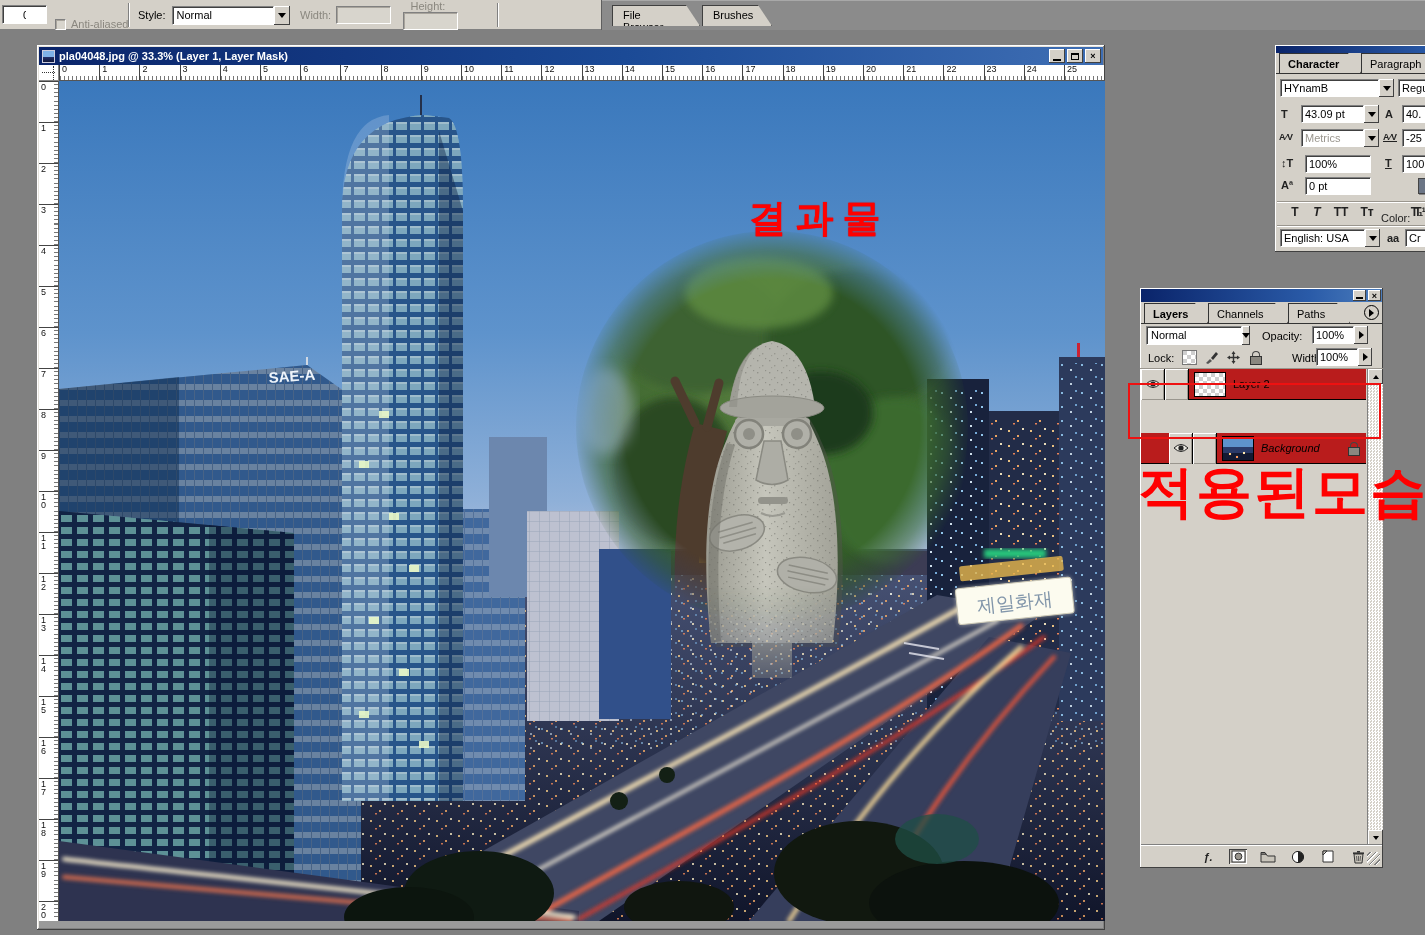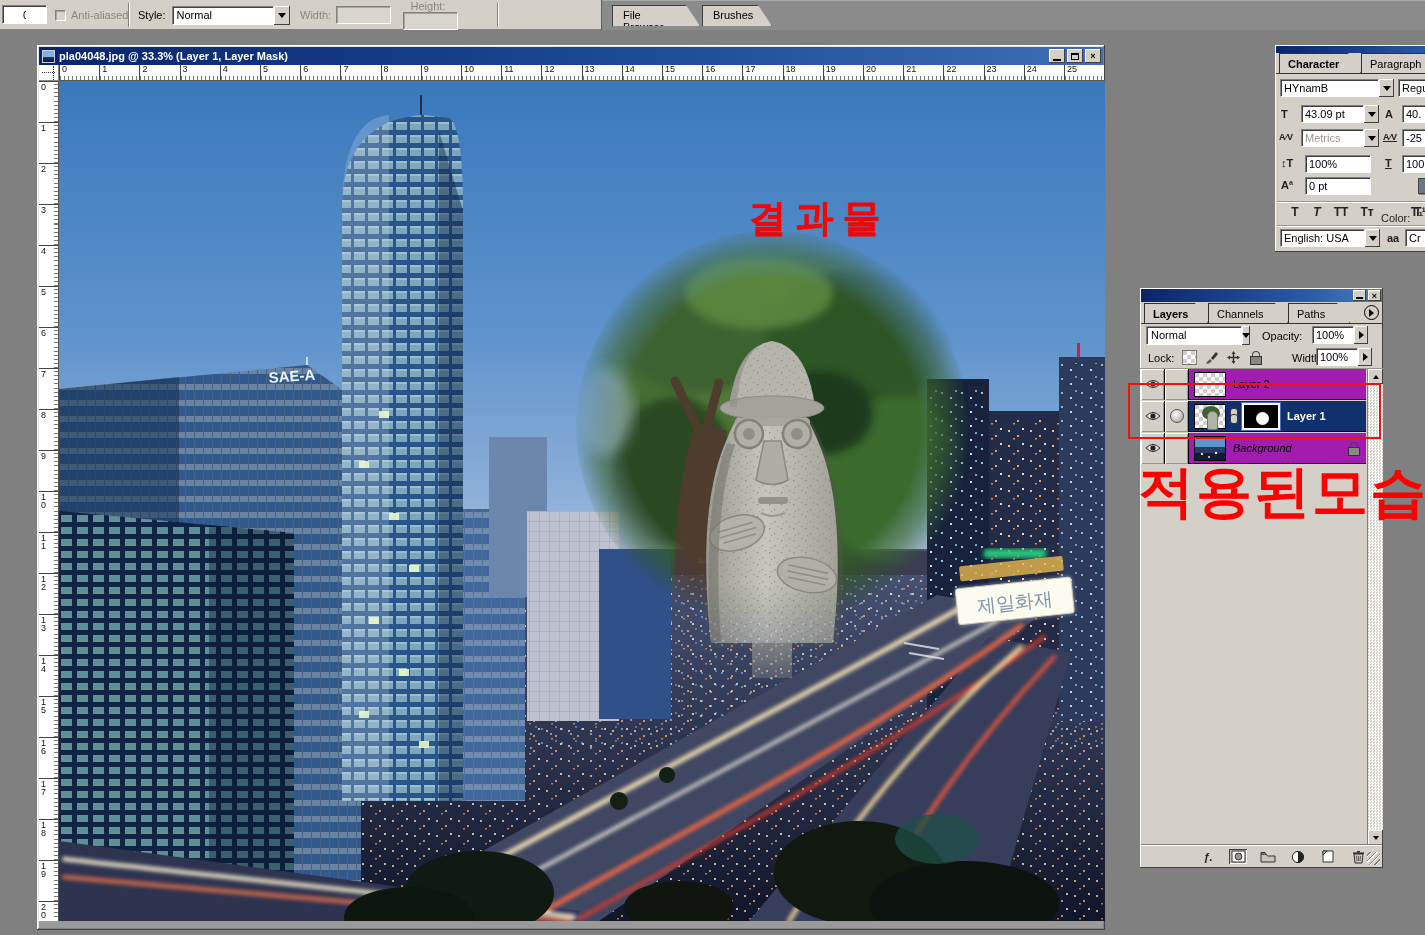--- a/index.html
+++ b/index.html
@@ -72,21 +72,21 @@
   .cp-sep{position:absolute;left:2px;right:2px;height:2px;border-top:1px solid #9a968e;border-bottom:1px solid #fff;}
   .stl-btn{position:absolute;font-size:12px;font-weight:bold;color:#222;width:20px;text-align:center;}
   .color-swatch{position:absolute;width:34px;height:16px;background:#6b7585;border:1px solid #444;box-shadow:1px 1px 0 #888;}
 
   
   .layers-pal{left:1140px;top:288px;width:243px;height:580px;}
   .lp-label{font-size:11px;color:#000;}
   .lock-ico{width:15px;height:15px;display:inline-block;margin-right:4px;position:relative;}
   .spin-btn{width:14px;height:18px;display:flex;align-items:center;justify-content:center;}
   .llist{position:absolute;left:1px;right:1px;top:81px;height:476px;background:#d4d0c8;border-bottom:1px solid #808080;}
-  .lrow{position:absolute;left:0;right:16px;height:31px;border-bottom:1px solid #000;display:flex;align-items:center;background:#a21caf;}
+  .lrow{position:absolute;left:0;right:16px;height:31px;border-bottom:1px solid #000;display:flex;align-items:center;background:#b91c1c;}
   .lrow.sel{background:#10306e;}
   .eye-cell,.link-cell{width:24px;height:31px;border-right:1px solid #000;display:flex;align-items:center;justify-content:center;background:#d4d0c8;box-shadow:inset 1px 1px 0 #fff,inset -1px -1px 0 #9a968e;}
   .thumb{width:32px;height:25px;border:1px solid #000;margin-left:5px;flex:none;}
   .checker{background-image:repeating-conic-gradient(#fff 0 25%,#cfcfcf 0 50%);background-size:8px 8px;}
   .lname{font-size:11px;margin-left:7px;white-space:nowrap;}
   .lrow.sel .lname{color:#fff;font-weight:bold;}
   .mask-ind{width:14px;height:14px;border-radius:50%;background:radial-gradient(circle at 40% 35%,#fff, #b9b6ae 70%,#8a8780);border:1px solid #555;}
   .chain{width:9px;height:16px;margin-left:3px;flex:none;position:relative;}
   .chain:before,.chain:after{content:"";position:absolute;left:1px;width:6px;height:8px;border:1.5px solid #333;border-radius:3px;background:#d4d0c8;}
   .chain:before{top:0;}.chain:after{top:6px;}
@@ -111,21 +111,21 @@
   .red-box{position:absolute;left:1128px;top:383px;width:253px;height:56px;border:2px solid #ee1111;z-index:40;pointer-events:none;}
   .red-note{position:absolute;left:1138px;top:455px;font-size:56px;font-weight:bold;color:#ff0000;letter-spacing:2px;z-index:40;white-space:nowrap;}
 </style>
 </head>
 <body>
 
 <div class="screen">
 
   <div class="options-bar">
     <input class="feather-input sunken" value="0 px" style="">
-    <div class="opt-row" style="left:55px;">
+    <div class="opt-row" style="left:55px;align-items:flex-end;">
       <span class="chk sunken-dis"></span>
       <span class="dis-label">Anti-aliased</span>
     </div>
     <div class="opt-sep" style="left:128px;"></div>
     <div class="opt-row" style="left:138px;">
       <span class="opt-label">Style:</span>
       <div class="combo" style="margin-left:6px;width:118px;">
         <div class="txt sunken" style="flex:1;">Normal</div>
         <div class="btn bevel-thin">
             <span class="tri-down"></span>
@@ -688,37 +688,22 @@
           <svg width="16" height="10" viewBox="0 0 16 10">
               <path d="M1 5 Q8 -2 15 5 Q8 12 1 5 Z" fill="#e8e5de" stroke="#222"></path>
               <circle cx="8" cy="5" r="2.6" fill="#222"></circle>
             </svg>
         </span>
         <span class="link-cell"></span>
         <span class="thumb checker"></span>
         <span class="lname">Layer 2</span>
       </div>
 
-      <div class="lrow sel" style="top:32px;">
-        <span class="eye-cell">
-          <svg width="16" height="10" viewBox="0 0 16 10">
-              <path d="M1 5 Q8 -2 15 5 Q8 12 1 5 Z" fill="#e8e5de" stroke="#222"></path>
-              <circle cx="8" cy="5" r="2.6" fill="#222"></circle>
-            </svg>
-        </span>
-        <span class="link-cell">
-            <span class="mask-ind"></span>
-          </span>
-        <span class="thumb checker statue-thumb"></span>
-        <span class="chain"></span>
-        <span class="mask-thumb"></span>
-        <span class="lname">Layer 1</span>
-      </div>
-
-      <div class="lrow" style="top:64px;">
+
+      <div class="lrow" style="top:64px;padding-left:28px;">
         <span class="eye-cell">
           <svg width="16" height="10" viewBox="0 0 16 10">
               <path d="M1 5 Q8 -2 15 5 Q8 12 1 5 Z" fill="#e8e5de" stroke="#222"></path>
               <circle cx="8" cy="5" r="2.6" fill="#222"></circle>
             </svg>
         </span>
         <span class="link-cell"></span>
         <span class="thumb bg-thumb"></span>
         <span class="lname" style="font-style:italic;">Background</span>
         <span class="padlock" style="margin-left:auto;margin-right:8px;"></span>

